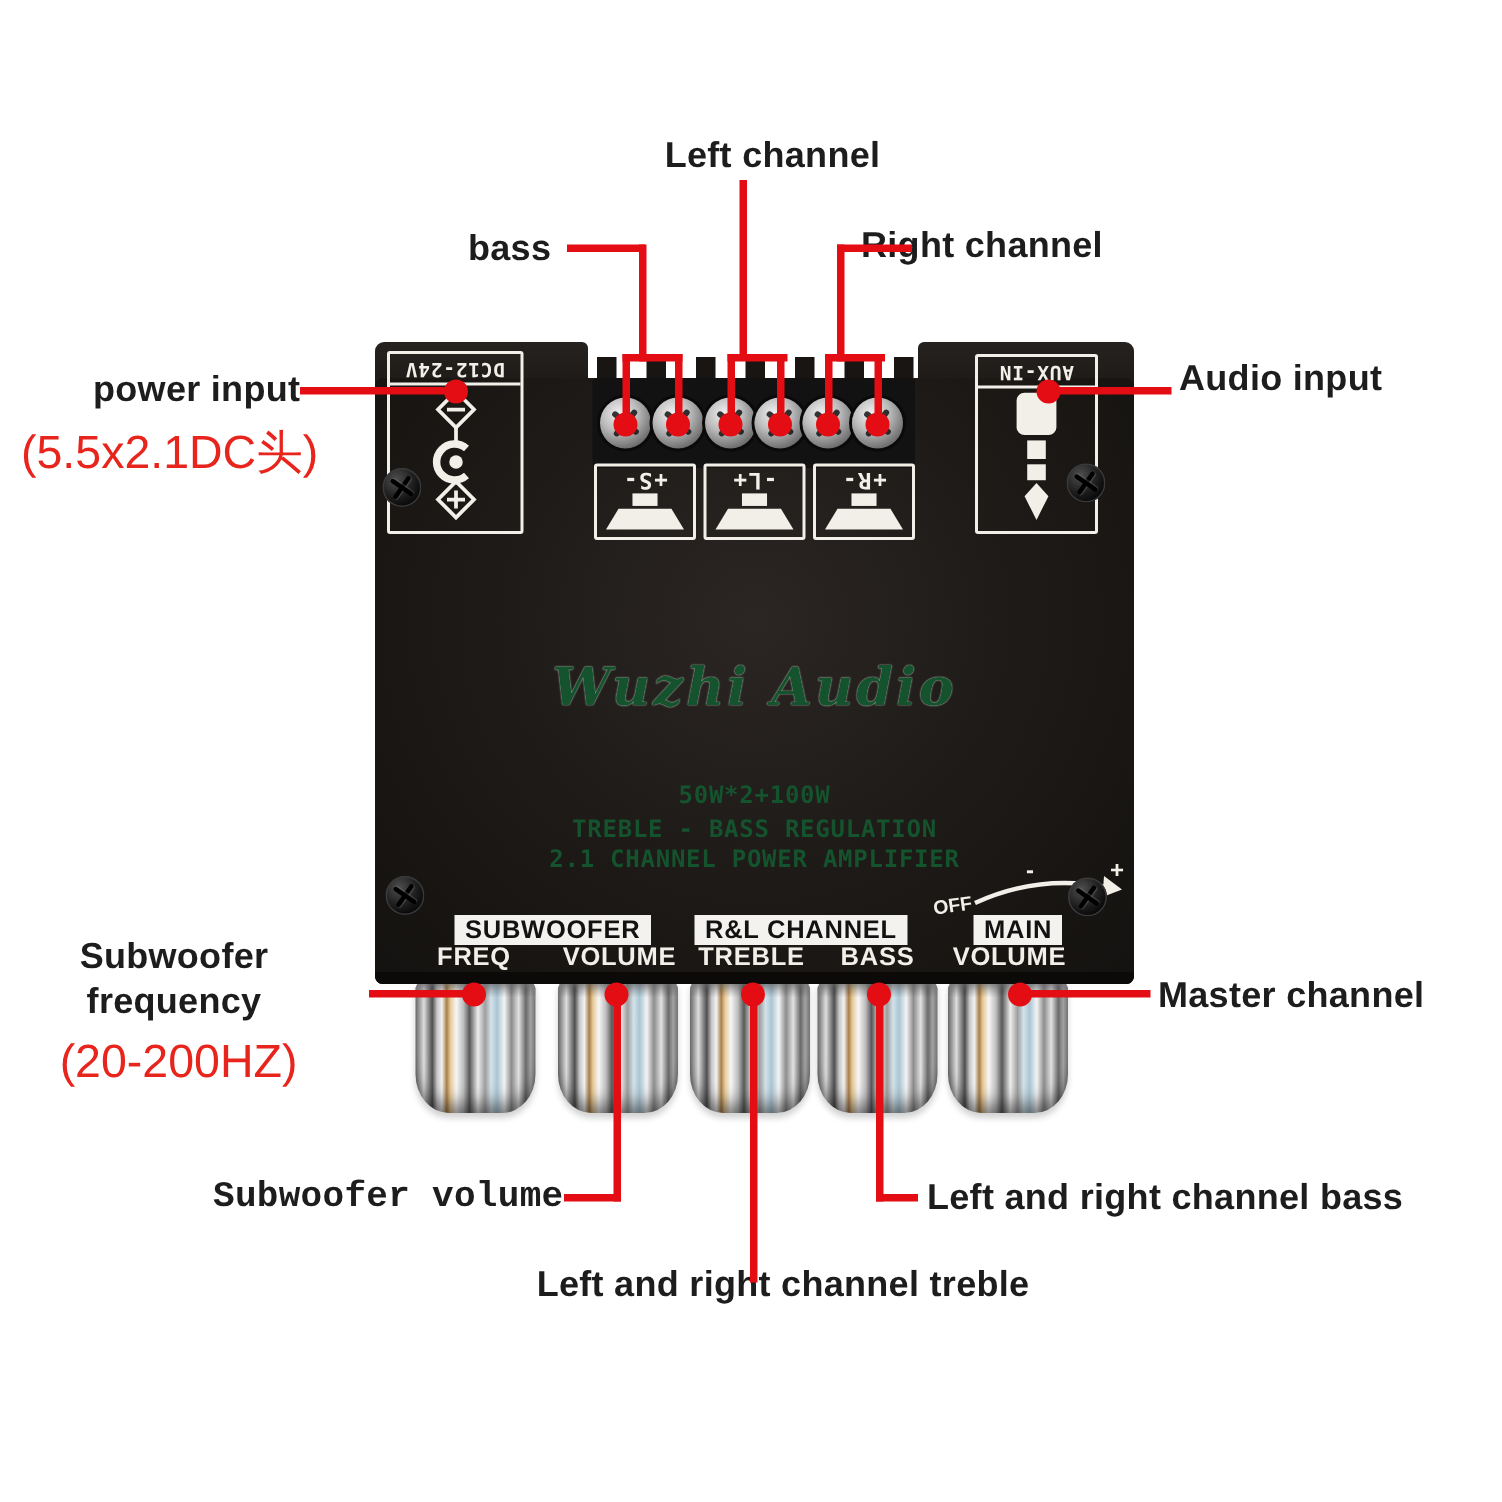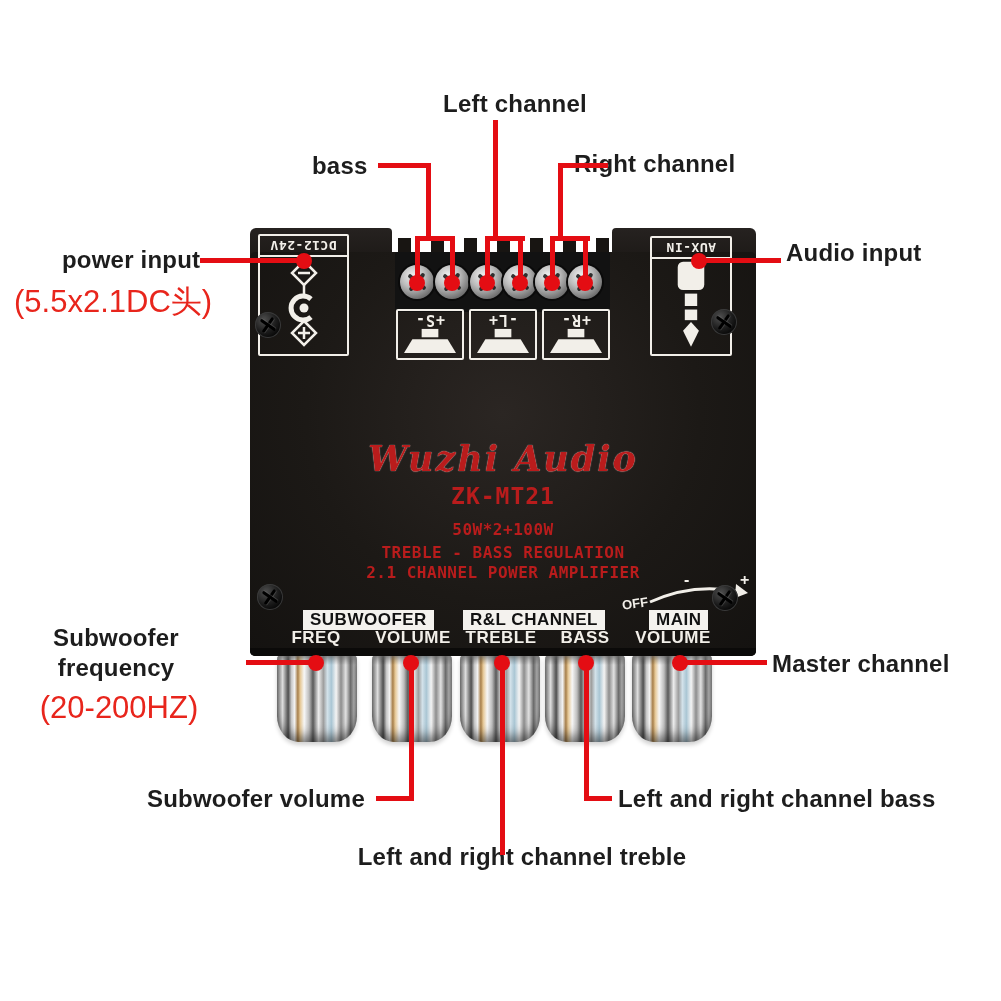--- a/index.html
+++ b/index.html
@@ -2,21 +2,21 @@
 <html><head>
 <meta charset="utf-8">
 <style>
   html,body{margin:0;padding:0;background:#fff;}
   #stage{position:relative;width:1001px;height:1001px;background:#ffffff;overflow:hidden;
          font-family:"Liberation Sans",sans-serif;}
   
   .lbl{position:absolute;font-weight:bold;color:#1d1d1d;font-size:24px;letter-spacing:.2px;white-space:nowrap;}
   .red-lbl{position:absolute;color:#e8251c;white-space:nowrap;}
   .center{text-align:center;}
-  .right{text-align:center;}
+  .right{text-align:center;font-family:Liberation Mono, monospace;}
   
   .hline,.vline,.dot{position:absolute;background:#e40d13;z-index:12;}
   .hline{height:5px;}
   .vline{width:5px;}
   .dot{width:16px;height:16px;border-radius:50%;}
   
   .board{position:absolute;left:250px;top:252px;width:506px;height:404px;border-radius:5px;
          background:radial-gradient(ellipse at 50% 40%, #2b2623 0%, #1c1916 55%, #141210 100%);z-index:2;}
   .board::after{content:'';position:absolute;left:0;right:0;bottom:0;height:8px;background:#0b0a09;border-radius:0 0 5px 5px;}
   .shoulder{position:absolute;top:228px;height:40px;background:linear-gradient(180deg,#262220,#1a1714);z-index:2;}
@@ -46,21 +46,21 @@
            font-weight:bold;font-size:13px;line-height:19px;letter-spacing:.5px;}
   
   .screw{position:absolute;width:26px;height:26px;border-radius:50%;z-index:5;
          background:radial-gradient(circle at 35% 30%, #4e4e4e, #1d1d1d 48%, #000 85%);
          box-shadow:inset 0 0 0 1px #3a3a3a;}
   .screw::before,.screw::after{content:'';position:absolute;left:50%;top:50%;width:3px;height:18px;
          background:#000;border-radius:2px;box-shadow:1px 0 0 rgba(120,120,120,.35);}
   .screw::before{transform:translate(-50%,-50%) rotate(35deg);}
   .screw::after{transform:translate(-50%,-50%) rotate(-55deg);}
   
-  .silkwrap{position:absolute;left:253px;width:500px;text-align:center;color:#b91c1c;z-index:3;}
+  .silkwrap{position:absolute;left:253px;width:500px;text-align:center;color:#14532d;z-index:3;}
   .brand{font-family:"DejaVu Serif",serif;font-style:italic;font-weight:bold;font-size:35px;letter-spacing:2px;
          text-shadow:0 0 1px #efece6;}
   .model{font-family:"DejaVu Sans Mono",monospace;font-weight:bold;font-size:23px;letter-spacing:1px;}
   .silk{font-family:"DejaVu Sans Mono",monospace;font-weight:bold;font-size:16px;letter-spacing:.5px;}
   
   .secbox{position:absolute;background:#f4f2ee;color:#121212;font-weight:bold;font-size:17px;
           padding:0 7px;line-height:20px;letter-spacing:.5px;z-index:4;}
   .knob-lbl{position:absolute;color:#f2efe9;font-weight:bold;font-size:17px;letter-spacing:.5px;
           text-align:center;z-index:4;}
   .offlbl{position:absolute;color:#f2efe9;font-weight:bold;font-size:13px;transform:rotate(-8deg);z-index:4;}
@@ -155,21 +155,20 @@
       <polygon points="22,70 31,80 22,98 13,80" fill="#f2efe9"></polygon>
     </svg>
   </div>
 
   <div class="screw" style="left:255px;top:312px"></div>
   <div class="screw" style="left:711px;top:309px"></div>
   <div class="screw" style="left:257px;top:584px"></div>
   <div class="screw" style="left:712px;top:585px"></div>
 
   <div class="silkwrap brand" style="top:438px">Wuzhi Audio</div>
-  <div class="silkwrap model" style="top:483px">ZK-MT21</div>
   <div class="silkwrap silk" style="top:520px">50W*2+100W</div>
   <div class="silkwrap silk" style="top:543px">TREBLE - BASS REGULATION</div>
   <div class="silkwrap silk" style="top:563px">2.1 CHANNEL POWER AMPLIFIER</div>
 
   <div class="secbox" style="left:303px;top:610px">SUBWOOFER</div>
   <div class="secbox" style="left:463px;top:610px">R&amp;L CHANNEL</div>
   <div class="secbox" style="left:649px;top:610px">MAIN</div>
 
   <span class="offlbl" style="left:622px;top:596px">OFF</span>
   <svg style="position:absolute;left:648px;top:576px;z-index:4" width="104" height="30" viewBox="0 0 104 30">

